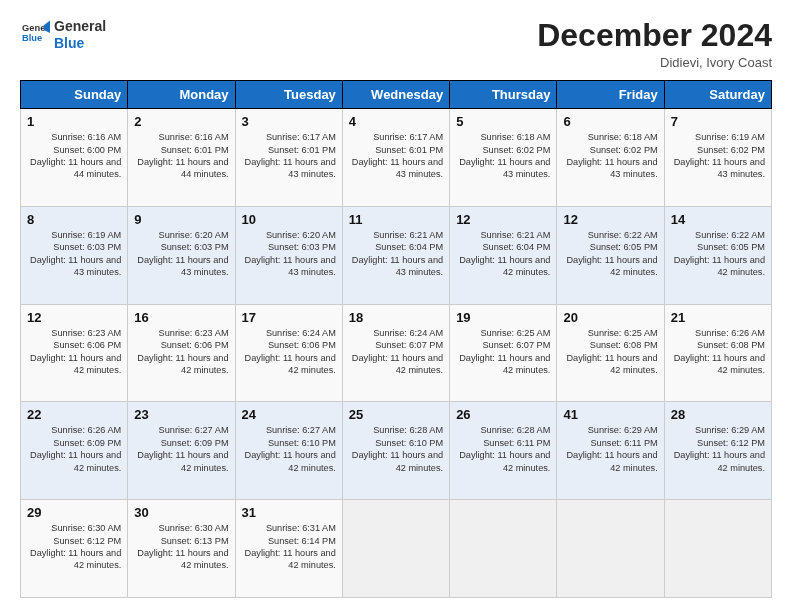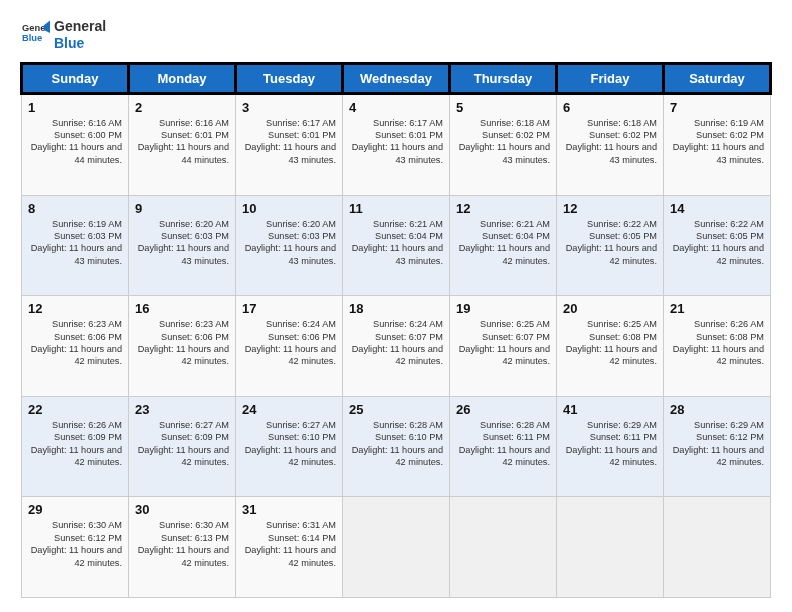--- a/index.html
+++ b/index.html
@@ -51,22 +51,22 @@
       width: 100%;
       border-collapse: collapse;
       flex: 1;
     }
     .calendar-table thead tr th {
       background: #1a6fc4;
       color: #fff;
       font-size: 13px;
       font-weight: bold;
       padding: 6px 6px;
-      text-align: center;
-      border: 3px solid #000000;
+      text-align: right;
+      border: 1px solid #000000;
     }
     .calendar-table tbody tr {
       border: 1px solid #ccc;
     }
     .calendar-table tbody tr:nth-child(odd) {
       background: #f9f9f9;
     }
     .calendar-table tbody tr:nth-child(even) {
       background: #e8eef7;
     }
@@ -108,20 +108,24 @@
             <text x="0" y="28" font-size="12" font-weight="bold" fill="#1a6fc4" font-family="Arial">Blue</text>
             <polygon points="28,8 36,2 36,18 28,14" fill="#1a6fc4"></polygon>
           </svg>
         </div>
       </div>
       <div style="line-height:1.2;">
         <div style="font-size:14px;font-weight:bold;color:#333;">General</div>
         <div style="font-size:14px;font-weight:bold;color:#1a6fc4;">Blue</div>
       </div>
     </div>
+    <div class="title-block">
+      <div class="month-title">December 2024</div>
+      <div class="location">Didievi, Ivory Coast</div>
+    </div>
   </div>
 
   <table class="calendar-table">
     <thead>
       <tr id="weekday-header">
           <th>Sunday</th>
           <th>Monday</th>
           <th>Tuesday</th>
           <th>Wednesday</th>
           <th>Thursday</th>

